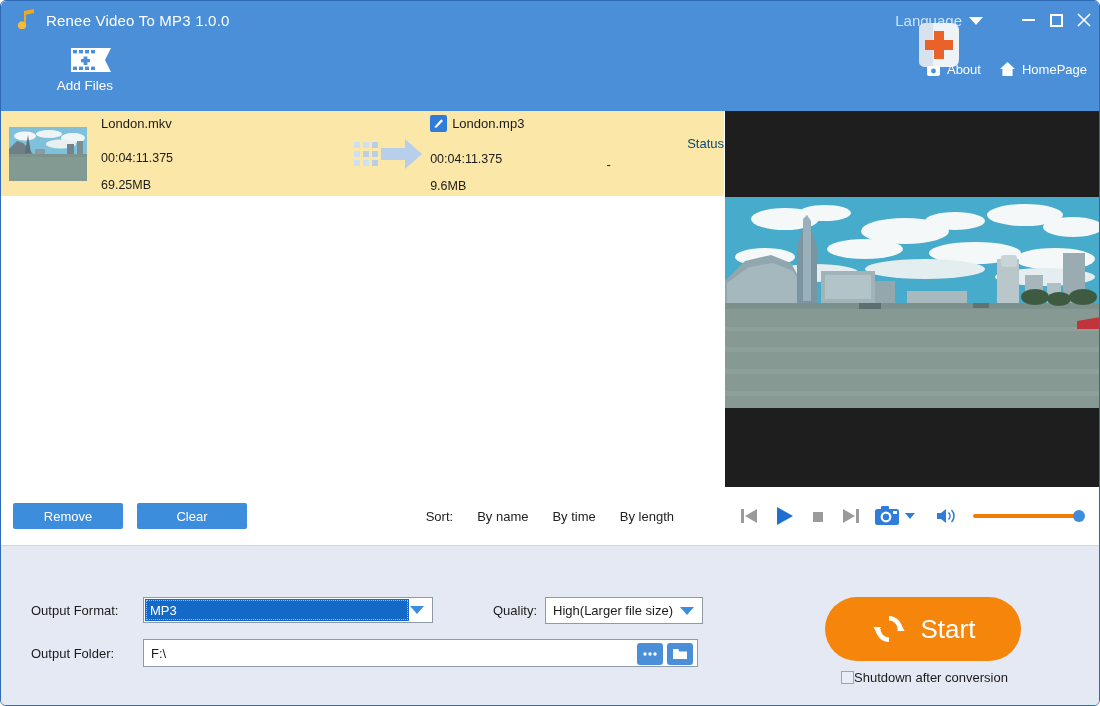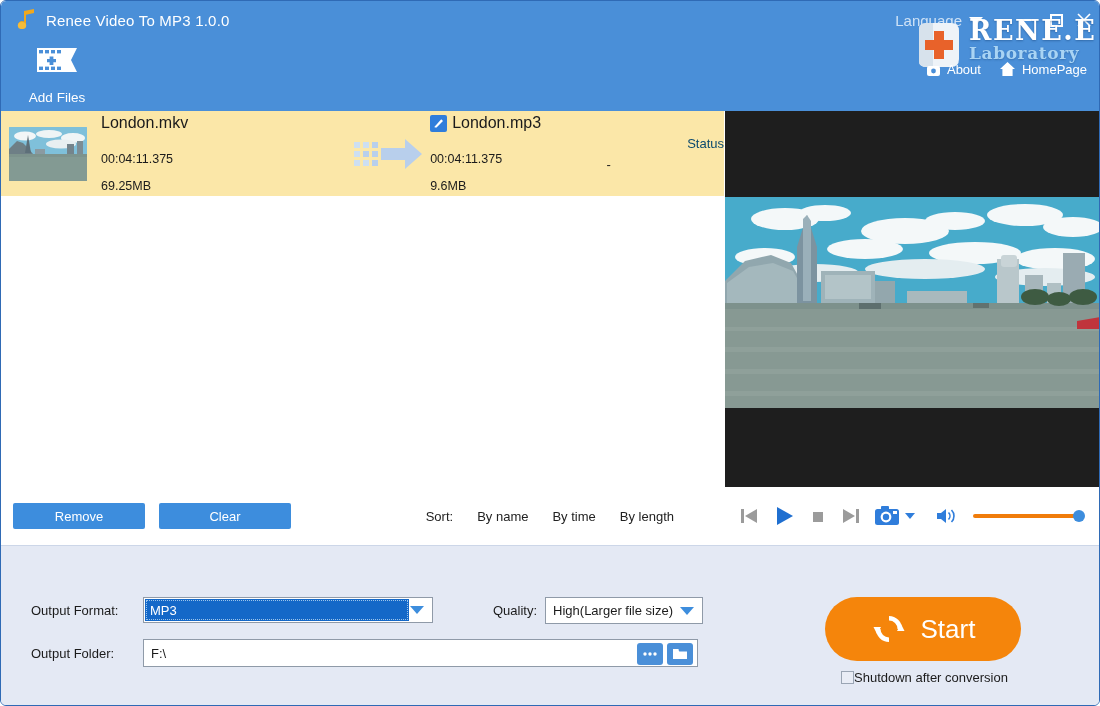--- a/index.html
+++ b/index.html
@@ -48,22 +48,22 @@
   .logo-lab {
     font-family: "DejaVu Serif", serif; font-weight: bold; font-size: 17px;
     color: #a9d4f4; letter-spacing: .6px; margin-top: 1px; text-shadow: 0 1px 2px rgba(20,60,110,.35);
   }
 
   .hlinks { position: absolute; right: 14px; top: 60px; display: flex; align-items: center; gap: 18px; }
   .hlink { display: flex; align-items: center; gap: 6px; color: #ffffff; font-size: 13px; cursor: pointer; }
 
   .toolbar { position: absolute; left: 0; top: 36px; display: flex; gap: 0; }
   .tb-item {
-    width: 112px; display: flex; flex-direction: column; align-items: center;
-    gap: 13px; cursor: pointer; padding-top: 6px;
+    width: 112px; display: flex; flex-direction: column; align-items: flex-end;
+    gap: 1px; cursor: pointer; padding-top: 6px;
   }
   .tb-label { color: #ffffff; font-size: 13.5px; }
 
   
   .list-panel {
     position: absolute; left: 0; top: 110px; width: 723px; height: 434px;
     background: #ffffff;
   }
   .file-row {
     position: relative; height: 85px; background: #fbe7a8;
@@ -71,42 +71,42 @@
   }
   .thumb {
     width: 78px; height: 54px; border-radius: 1px; flex: none;
     background: linear-gradient(#9fd0e8 0%, #bfe0ee 34%, #87a39c 46%, #7d948d 100%);
     overflow: hidden; position: relative;
   }
   .col-src { margin-left: 14px; width: 250px; }
   .col-arrow { width: 86px; display: flex; justify-content: center; }
   .col-dst { width: 180px; }
   .col-status { width: 120px; text-align: left; }
-  .fname { font-size: 16px; color: #1b1b1b; margin-bottom: 20px; display: flex; align-items: center; gap: 5px; }
+  .fname { font-size: 13px; color: #1b1b1b; margin-bottom: 20px; display: flex; align-items: center; gap: 5px; }
   .fmeta { font-size: 12.5px; color: #1b1b1b; margin-bottom: 13px; }
   .fmeta:last-child { margin-bottom: 0; }
   .edit-badge {
     width: 17px; height: 17px; background: #2f7ddb; border-radius: 2px;
     display: inline-flex; align-items: center; justify-content: center; flex: none;
   }
   .status-head { font-size: 13px; color: #0c4a6e; margin-bottom: 6px; text-align: right; }
   .status-val { font-size: 13px; color: #1b1b1b; }
 
   .arrow-wrap { display: flex; align-items: center; gap: 3px; }
   .dots { display: grid; grid-template-columns: repeat(3, 6px); gap: 3px; }
   .dots i { width: 6px; height: 6px; background: #b8cfec; display: block; }
   .dots i.d0 { background: #cddff2; }
 
   
   .list-bottom {
     position: absolute; left: 0; bottom: 0; width: 723px; height: 58px;
     background: #ffffff; display: flex; align-items: center; padding: 0 12px;
   }
   .btn-blue {
-    width: 132px; height: 26px; background: #3d8ddd; color: #ffffff;
+    width: 110px; height: 26px; background: #3d8ddd; color: #ffffff;
     border: none; border-radius: 2px; font-size: 13px; cursor: pointer;
     font-family: "Liberation Sans", sans-serif;
   }
   .btn-blue + .btn-blue { margin-left: 14px; }
   .sort-group { margin-left: auto; display: flex; align-items: center; gap: 24px; padding-right: 38px; }
   .sort-label { font-size: 13px; color: #222; }
   .sort-opt { font-size: 13px; color: #222; cursor: pointer; }
 
   
   .video-panel {
@@ -224,24 +224,20 @@
       </svg>
     </div>
 
     <div class="logo">
       <span class="logo-mark">
         <svg width="62" height="52" viewBox="0 0 62 52">
           <path d="M12 10 Q12 4 20 4 L44 4 Q52 4 52 12 L52 40 Q52 48 44 48 L20 48 Q12 48 12 42 Z" fill="#eef3f8"></path>
           <path d="M12 10 Q12 4 20 4 L26 4 L26 48 L20 48 Q12 48 12 42 Z" fill="#d7e2ec"></path>
           <path d="M27 12 L37 12 L37 21 L46 21 L46 31 L37 31 L37 40 L27 40 L27 31 L18 31 L18 21 L27 21 Z" fill="#e8622a"></path>
         </svg>
-      </span>
-      <span class="logo-text">
-        <div class="logo-rene">RENE.E</div>
-        <div class="logo-lab">Laboratory</div>
       </span>
     </div>
 
     <div class="hlinks">
       <div class="hlink">
         <svg width="15" height="15" viewBox="0 0 15 15">
           <rect x="1" y="4" width="13" height="10" rx="2" fill="#ffffff"></rect>
           <circle cx="7.5" cy="9" r="2.4" fill="#4a8fd8"></circle>
         </svg>
         <span>About</span>

